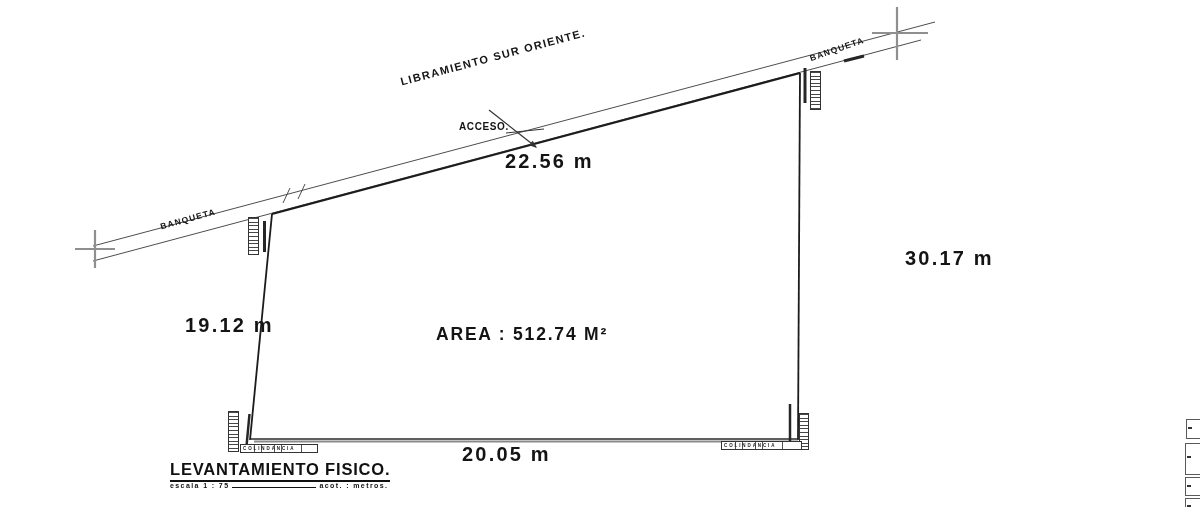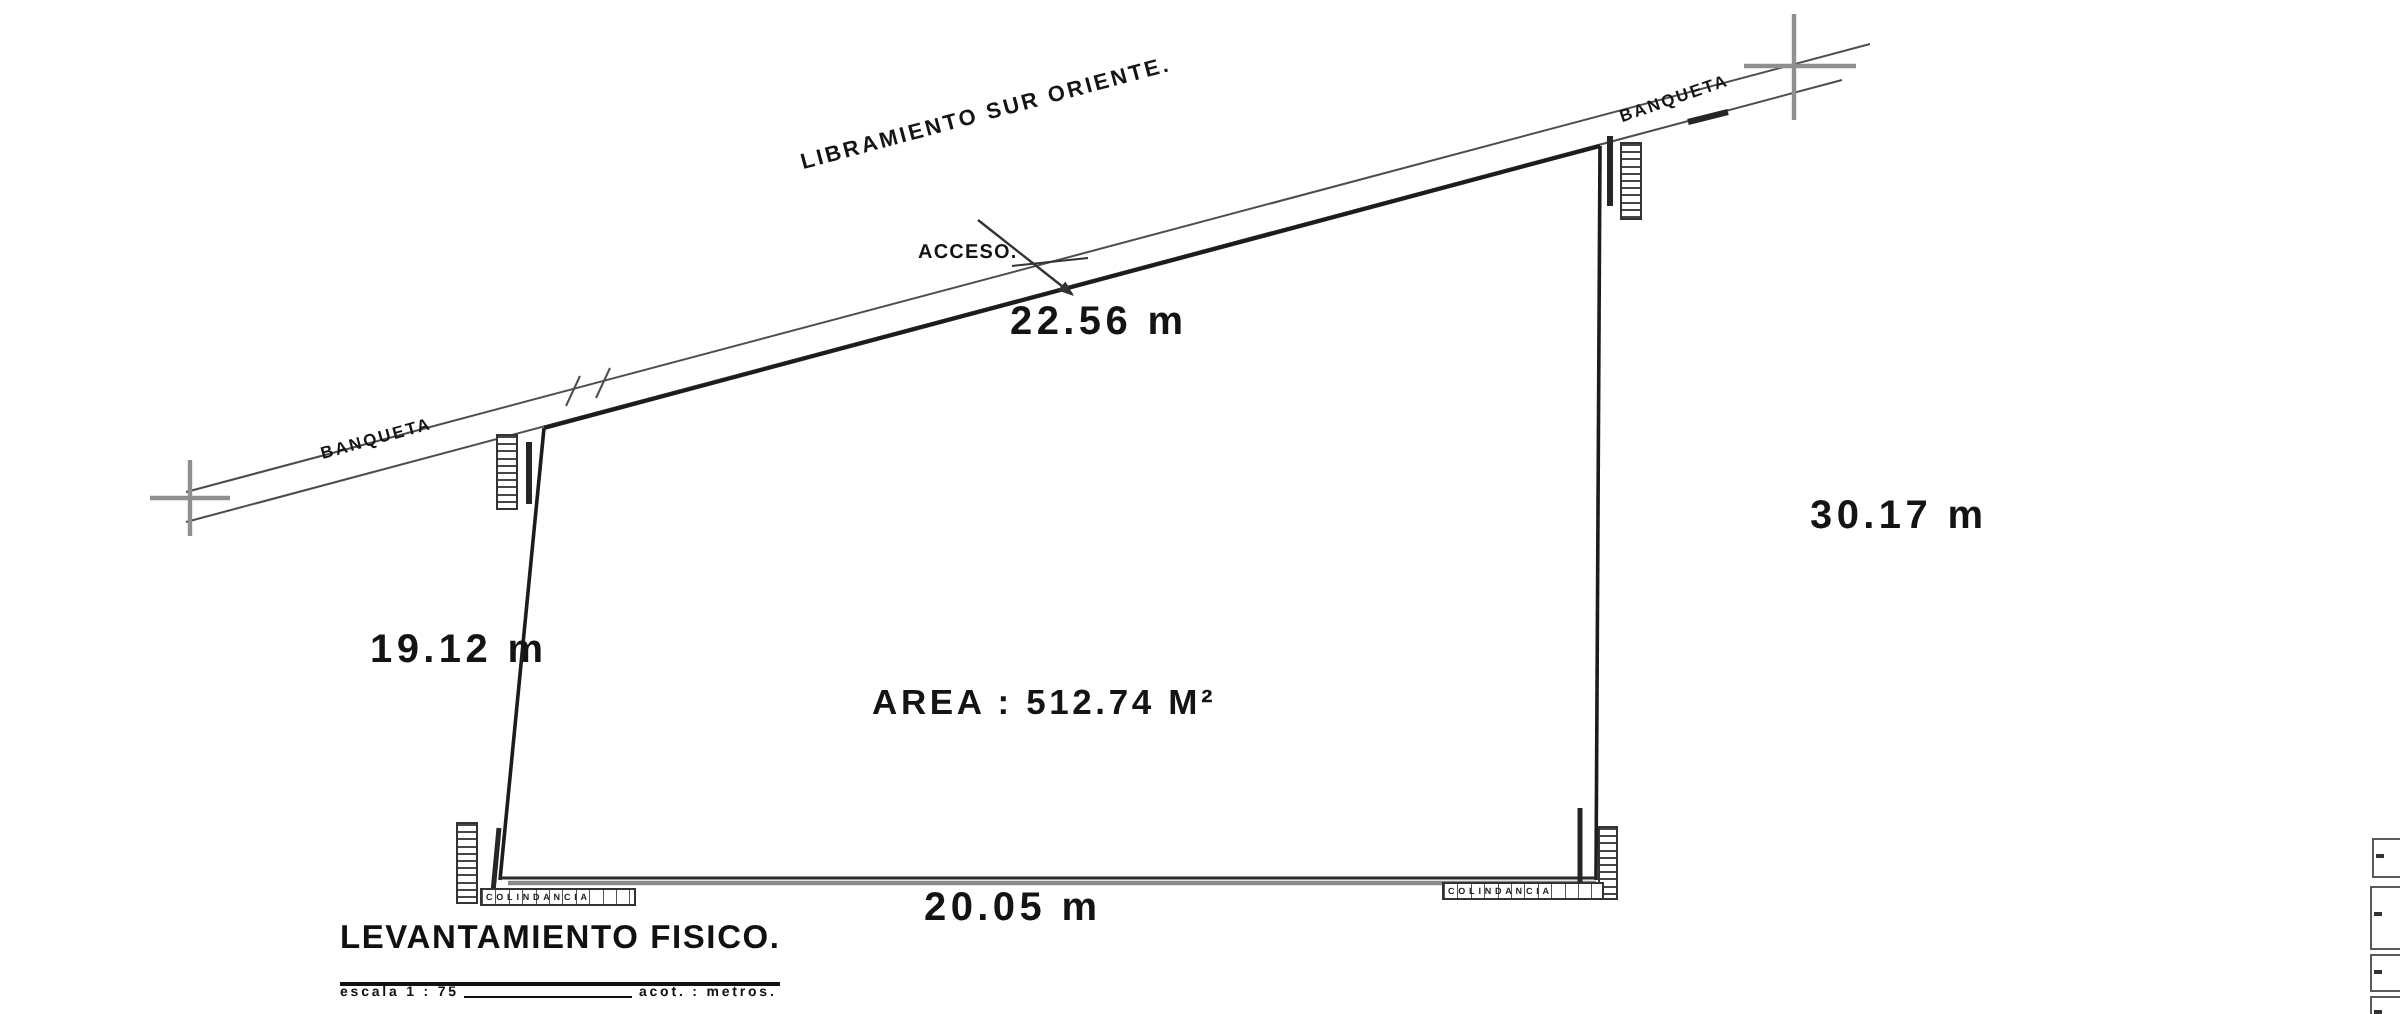--- a/index.html
+++ b/index.html
@@ -17,21 +17,21 @@
   .dim{font-size:20px;letter-spacing:2.2px;}
   
   .area{font-size:17.5px;letter-spacing:1.8px;}
   
   .street{font-size:11px;letter-spacing:1.4px;}
   .banqueta{font-size:8.5px;letter-spacing:1.2px;}
   .acceso{font-size:10px;letter-spacing:0.6px;}
   
   .titleblock{position:absolute;left:170px;top:460px;}
   .titlemain{font-size:16.5px;font-weight:bold;letter-spacing:0.8px;
-    border-bottom:2.5px solid #111;padding-bottom:12px;display:inline-block;}
+    border-bottom:2.5px solid #111;padding-bottom:1px;display:inline-block;}
   .titlesub{display:flex;align-items:flex-end;font-size:7px;font-weight:bold;
     letter-spacing:1.4px;margin-top:0px;}
   .scaleline{width:84px;border-bottom:1.5px solid #111;margin:0 3px 1px 3px;}
   
   .vladder{position:absolute;border:1px solid #333;background:
     repeating-linear-gradient(to bottom,#474747 0px,#474747 1px,#ffffff 1px,#ffffff 3.6px);}
   .hladder{position:absolute;border:1px solid #333;height:7px;overflow:hidden;
     font-size:4.5px;font-weight:bold;line-height:7px;letter-spacing:1.9px;
     padding-left:2px;color:#222;
     background:repeating-linear-gradient(to right,#555 0px,#555 0.5px,#ffffff 0.5px,#ffffff 6.7px);}
@@ -106,21 +106,21 @@
   <div class="lbl acceso" style="left:459px;top:121px;">ACCESO.</div>
 
   <div class="lbl dim" style="left:505px;top:150px;">22.56 m</div>
 
   <div class="lbl dim" style="left:857px;top:247px;margin-left:48px;">30.17 m</div>
 
   <div class="lbl dim" style="left:153px;top:314px;margin-left:32px;">19.12 m</div>
 
   <div class="lbl dim" style="left:462px;top:443px;text-align:center;">20.05 m</div>
 
-  <div class="lbl area" style="left:436px;top:341px;">AREA : 512.74 M²</div>
+  <div class="lbl area" style="left:436px;top:324px;">AREA : 512.74 M²</div>
 
   <div class="titleblock">
     <div class="titlemain">LEVANTAMIENTO FISICO.</div>
     <div class="titlesub">
       <span>escala 1 : 75</span>
       <span class="scaleline"></span>
       <span>acot. : metros.</span>
     </div>
   </div>
 

